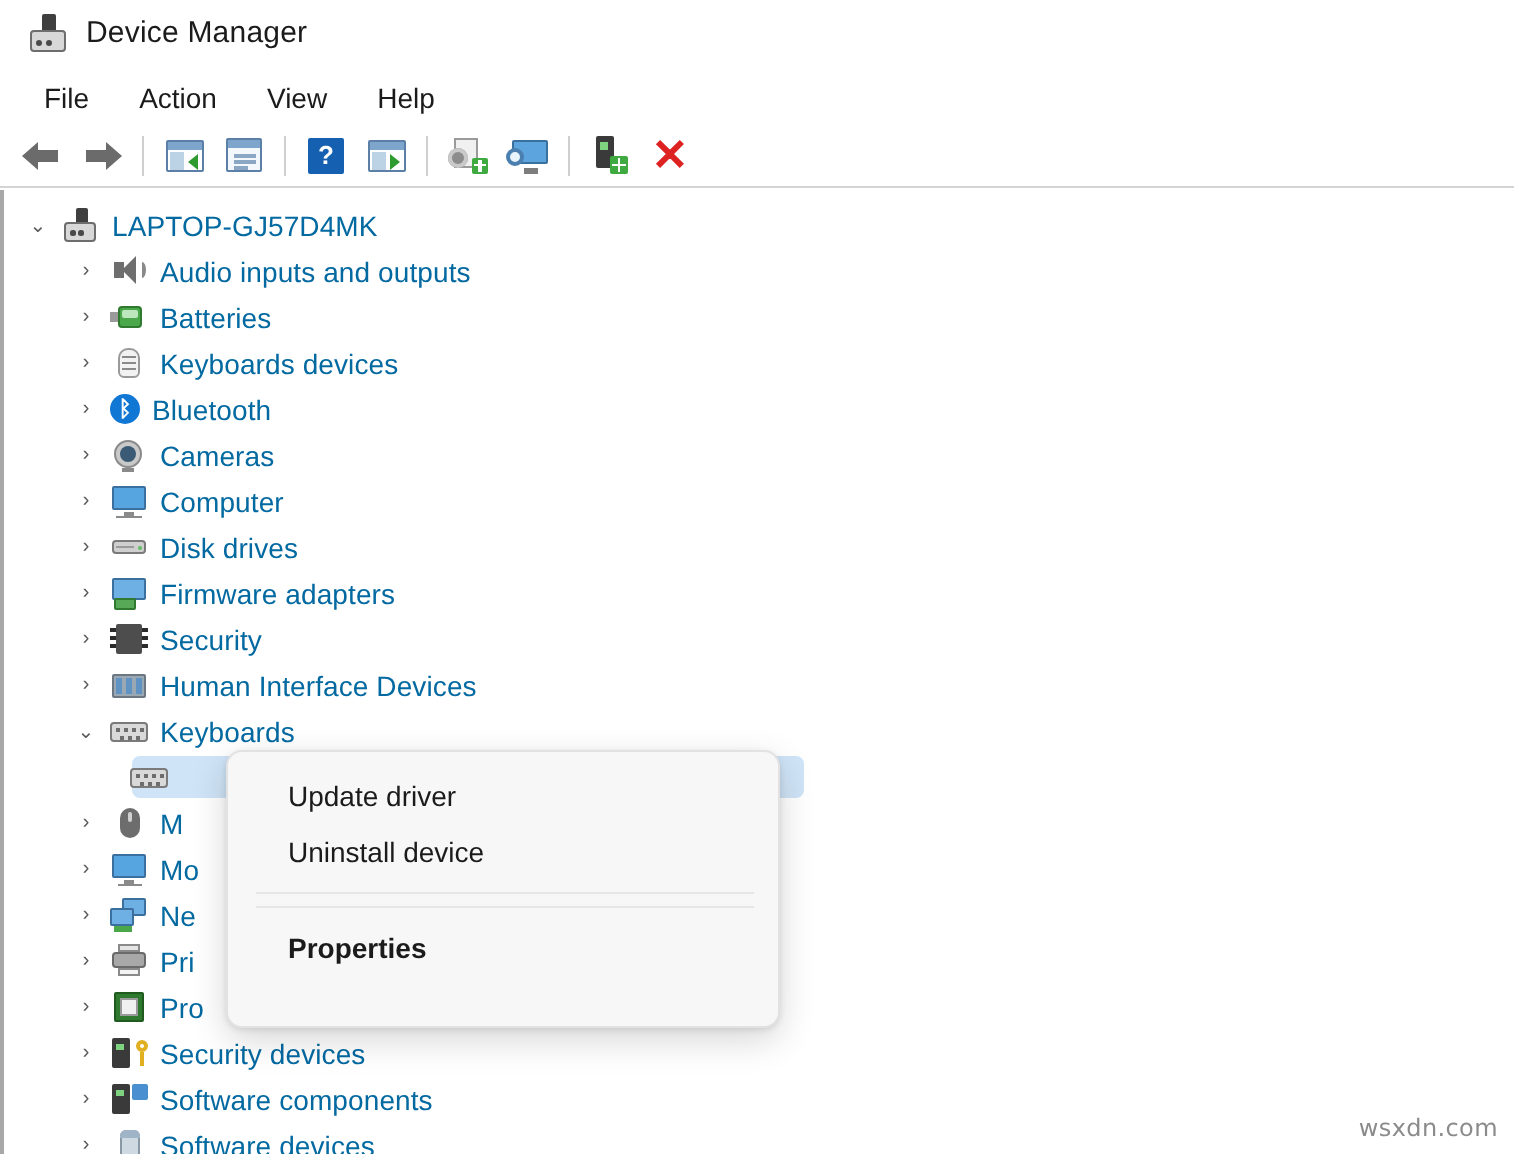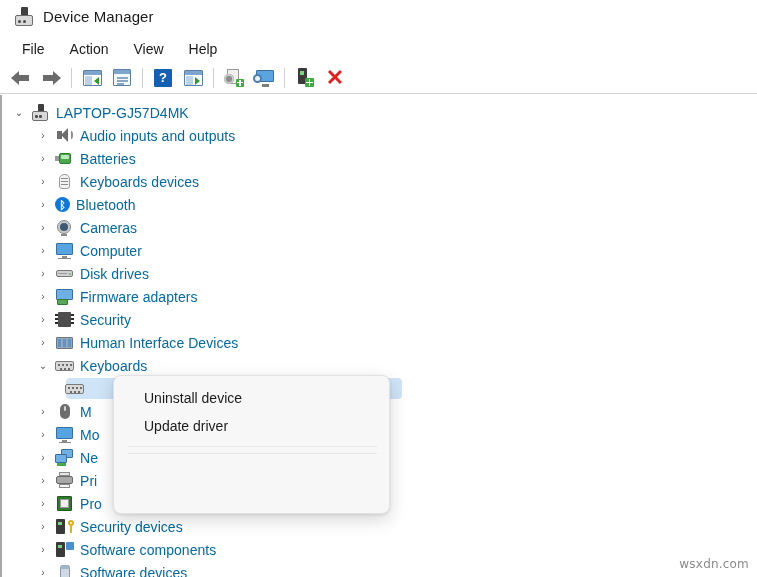--- a/index.html
+++ b/index.html
@@ -806,21 +806,22 @@
             <i class="cyl"></i>
             <i class="cap"></i>
           </span>
         <span class="lbl">Software devices</span>
       </div>
 
     </div>
   </div>
 
   <div class="ctx">
+    <div class="ctx-item">Update driver</div>
     <div class="ctx-item">Uninstall device</div>
-    <div class="ctx-item">Update driver</div>
     <div class="ctx-sep"></div>
     <div class="ctx-sep"></div>
+    <div class="ctx-item bold">Properties</div>
   </div>
 
   <div class="watermark">wsxdn.com</div>
 
 </div>
 
 </body></html>

